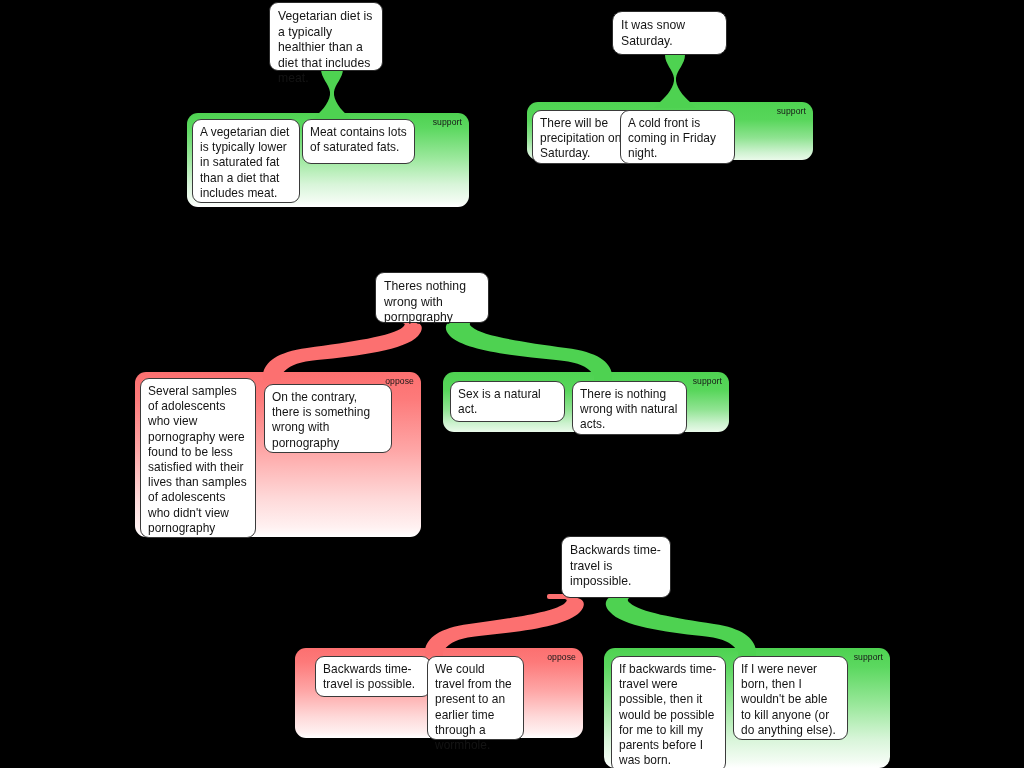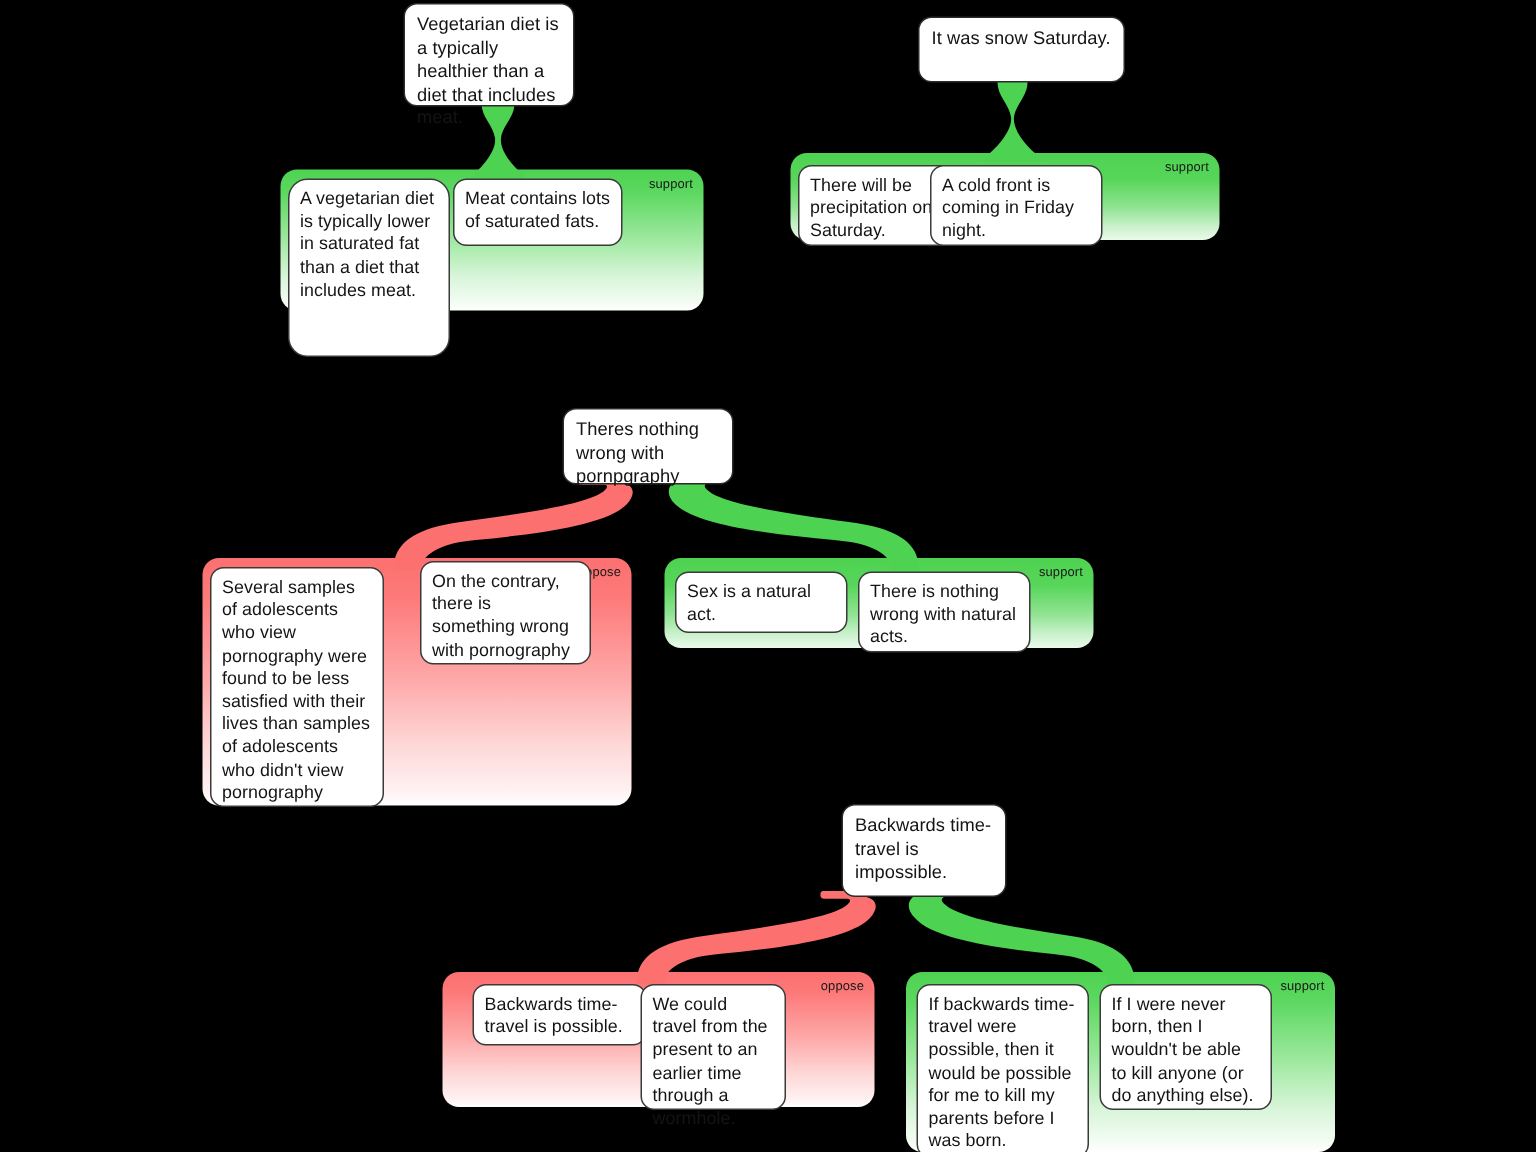--- a/index.html
+++ b/index.html
@@ -111,37 +111,37 @@
     </div>
 
     <div class="claim-box" style="left:269px; top:2px; width:114px; height:69px;">
       <span>Vegetarian diet is a typically healthier than a diet that includes meat.</span>
     </div>
 
     <div class="panel support" style="left:187px; top:113px; width:282px; height:94px;">
       <span class="panel-label">support</span>
     </div>
 
-    <div class="reason-box" style="left:192px; top:119px; width:108px; height:119px;border-radius:13px;">
+    <div class="reason-box" style="left:192px; top:119px; width:108px; height:84px;">
       <span>A vegetarian diet is typically lower in saturated fat than a diet that includes meat.</span>
     </div>
     <div class="reason-box" style="left:302px; top:119px; width:113px; height:45px;">
       <span>Meat contains lots of saturated fats.</span>
     </div>
   </div>
 
   <div class="map">
 
     <div class="connector" style="left:654px; top:52px; width:42px; height:56px;">
       <svg width="42" height="56" viewBox="0 0 42 56">
         <path d="M11,0 L31,0 L31,3 C31,12 23,18 22,26 C21,34 29,44 36,50 L42,56 L0,56 L6,50 C13,44 21,34 20,26 C19,18 11,12 11,3 Z" fill="#4ed251"></path>
       </svg>
     </div>
 
-    <div class="claim-box" style="left:612px; top:11px; width:138px; height:44px;">
+    <div class="claim-box" style="left:612px; top:11px; width:115px; height:44px;border-radius:10px;">
       <span>It was snow Saturday.</span>
     </div>
 
     <div class="panel short support" style="left:527px; top:102px; width:286px; height:58px;">
       <span class="panel-label">support</span>
     </div>
 
     <div class="reason-box" style="left:532px; top:110px; width:115px; height:54px;">
       <span>There will be precipitation on Saturday.</span>
     </div>
@@ -185,21 +185,21 @@
       <span>Theres nothing wrong with pornpgraphy</span>
     </div>
 
     <div class="panel oppose" style="left:135px; top:372px; width:286px; height:165px;">
       <span class="panel-label">oppose</span>
     </div>
 
     <div class="reason-box" style="left:140px; top:378px; width:116px; height:160px;">
       <span>Several samples of adolescents who view pornography were found to be less satisfied with their lives than samples of adolescents who didn't view pornography</span>
     </div>
-    <div class="reason-box" style="left:264px; top:374px; width:114px; height:69px;margin-left:16px;">
+    <div class="reason-box" style="left:264px; top:384px; width:128px; height:69px;">
       <span>On the contrary, there is something wrong with pornography</span>
     </div>
 
     <div class="panel short support" style="left:443px; top:372px; width:286px; height:60px;">
       <span class="panel-label">support</span>
     </div>
 
     <div class="reason-box" style="left:450px; top:381px; width:115px; height:41px;">
       <span>Sex is a natural act.</span>
     </div>

